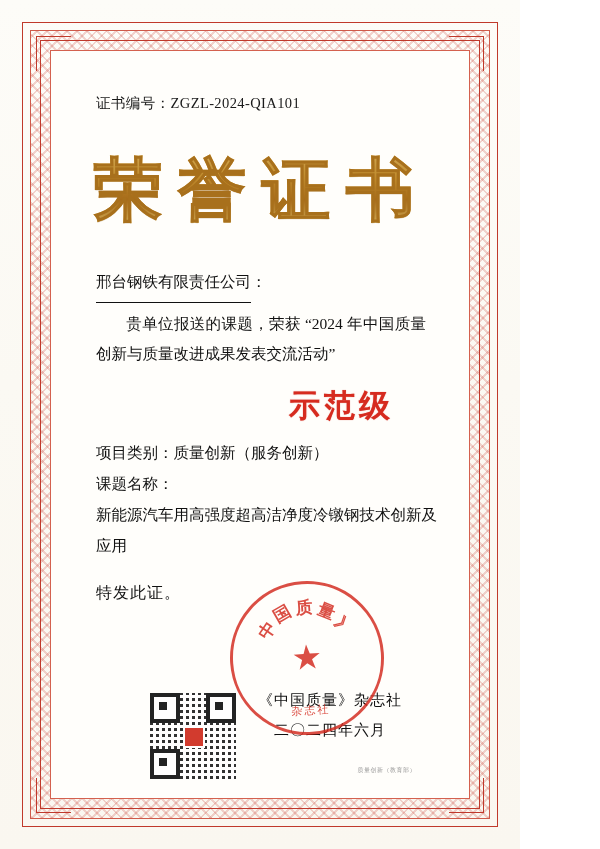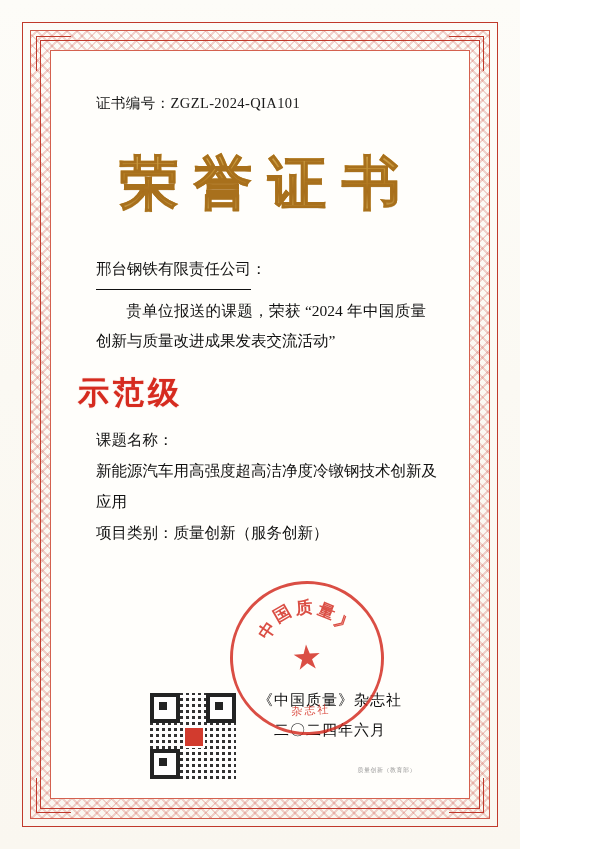--- a/index.html
+++ b/index.html
@@ -52,22 +52,21 @@
   }
   .cert-no{
     font-size:14.5px;
     color:#1a1a1a;
     letter-spacing:.4px;
     margin:10px 0 0 18px;
     font-family:"Liberation Serif", serif;
   }
   .title{
     margin:32px 0 0 0;
-    text-align:center;
-    font-size:58px;
+    font-size:68px;
     font-weight:bold;
     letter-spacing:16px;
     text-indent:16px;
     font-family:"DejaVu Serif", serif;
     background:linear-gradient(180deg,#f6d37a 0%,#d9a33a 35%,#b8781f 60%,#e8c467 85%,#f7e3a8 100%);
     -webkit-background-clip:text;
     background-clip:text;
     color:transparent;
     -webkit-text-stroke:1px #a8701c;
     text-shadow:0 1px 0 rgba(120,70,10,.25);
@@ -83,21 +82,22 @@
   }
   .body-text{
     margin:16px 16px 16px 18px;
     font-size:15.5px;
     line-height:30px;
     color:#111;
     text-align:justify;
   }
   .body-text .indent{display:inline-block;width:30px;}
   .grade{
-    margin:14px 22px 0 0;
+    margin:14px 48px 0 0;
+    text-align:right;
     font-size:31px;
     font-weight:bold;
     color:#d62b1f;
     letter-spacing:4px;
     font-family:"DejaVu Serif", serif;
     text-shadow:0 0 1px rgba(200,20,10,.6);
   }
   .fields{
     margin:10px 0 0 18px;
     font-size:15.5px;
@@ -210,27 +210,28 @@
     </div>
 
     <div class="body-text">
       <span class="indent"></span><span>贵单位报送的课题，荣获 “2024 年中国质量创新与质量改进成果发表交流活动”</span>
     </div>
 
     <div class="grade">示范级</div>
 
     <div class="fields">
       <div class="field-row">
+        <span class="field-label">项目类别：</span><span class="field-cont">质量创新（服务创新）</span>
+      </div>
+      <div class="field-row">
         <span class="field-label">课题名称：</span><span class="field-cont">新能源汽车用高强度超高洁净度冷镦钢技术创新及应用</span>
       </div>
-      <div class="field-row">
-        <span class="field-label">项目类别：</span><span class="field-cont">质量创新（服务创新）</span>
-      </div>
-    </div>
-
+    </div>
+
+    <div class="closing">特发此证。</div>
 
     <div class="bottom">
 
       <div class="qr">
         <div class="finder f1"></div>
         <div class="finder f2"></div>
         <div class="finder f3"></div>
         <div class="center"></div>
       </div>
 

